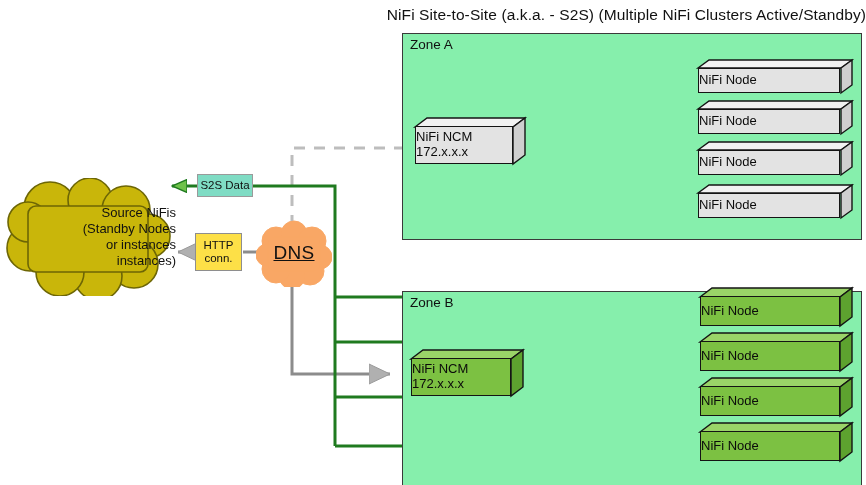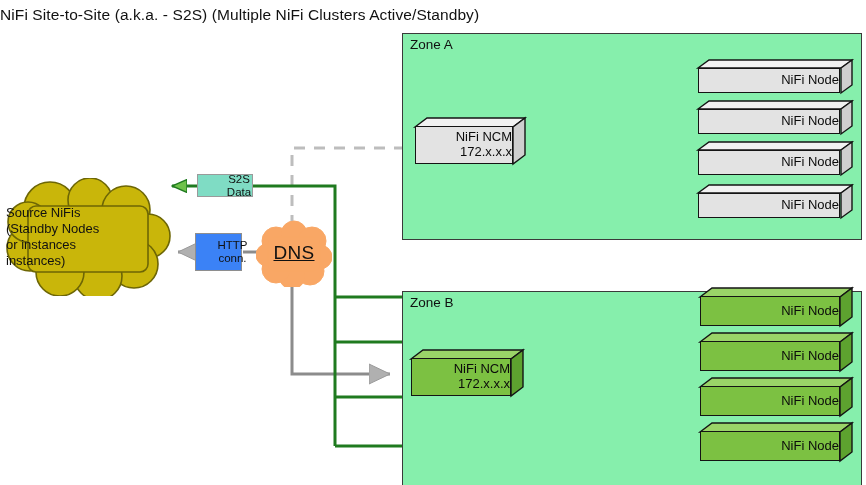--- a/index.html
+++ b/index.html
@@ -1,68 +1,68 @@
 <!DOCTYPE html>
 <html><head>
 <meta charset="utf-8">
 <style>
   html,body{margin:0;padding:0;background:#ffffff;}
   body{width:866px;height:485px;overflow:hidden;font-family:"Liberation Sans",sans-serif;}
   #stage{position:relative;width:866px;height:485px;background:#ffffff;}
 
   .title{
-    position:absolute;left:0;top:6px;width:866px;text-align:left;
+    position:absolute;left:0;top:6px;width:866px;text-align:right;
     font-size:15.5px;color:#111;letter-spacing:0.1px;white-space:nowrap;
   }
 
   
   .zone{position:absolute;background:#86efac;border:1.5px solid #3a3a3a;box-sizing:border-box;}
   .zone-label{position:absolute;left:7px;top:3px;font-size:13.5px;color:#111;}
 
   
   .box3d{position:absolute;}
   .box3d .face{
     position:absolute;left:0;top:8px;right:12px;bottom:0;
     border:1.4px solid #141414;box-sizing:border-box;
-    display:flex;flex-direction:column;align-items:flex-end;justify-content:center;
+    display:flex;flex-direction:column;align-items:flex-start;justify-content:center;
     line-height:1.12;
   }
 
   .box3d .lbl{font-size:13px;color:#0b0b0b;white-space:nowrap;}
 
   
   .gray .face{background:#e3e3e3;}
   
   .green .face{background:#7cc142;}
 
   
   .shell{position:absolute;left:0;top:0;overflow:visible;}
 
   
   .srccloud{position:absolute;}
   .srccloud .txt{
     position:absolute;left:0;top:0;width:100%;height:100%;
-    display:flex;flex-direction:column;align-items:flex-start;justify-content:center;
+    display:flex;flex-direction:column;align-items:flex-end;justify-content:center;
     font-size:13px;color:#111;line-height:1.22;text-align:center;pointer-events:none;
   }
   .dnscloud{position:absolute;}
   .dnscloud .txt{
     position:absolute;left:0;top:0;width:100%;height:100%;
     display:flex;align-items:center;justify-content:center;
     font-size:19px;color:#111;pointer-events:none;letter-spacing:0.3px;text-decoration:underline;
   }
 
   
   .tagbox{
     position:absolute;box-sizing:border-box;
     display:flex;flex-direction:column;align-items:center;justify-content:center;
-    font-size:11.5px;color:#111;line-height:1.12;text-align:center;padding-left:28px;
+    font-size:11.5px;color:#111;line-height:1.12;text-align:center;
   }
   .tag-s2s{background:#7fdcc4;border:1px solid #9a9a9a;}
-  .tag-http{background:#3b82f6;border:1px solid #8e8e8e;}
+  .tag-http{background:#fde047;border:1px solid #8e8e8e;}
   .tag-hb{background:#ffffff;border:1px solid #b4b4b4;}
 
   svg.lines{position:absolute;left:0;top:0;width:866px;height:485px;overflow:visible;}
 </style>
 </head>
 <body>
 
 <div id="stage">
 
   <div class="title">NiFi Site-to-Site (a.k.a. - S2S) (Multiple NiFi Clusters Active/Standby)</div>

